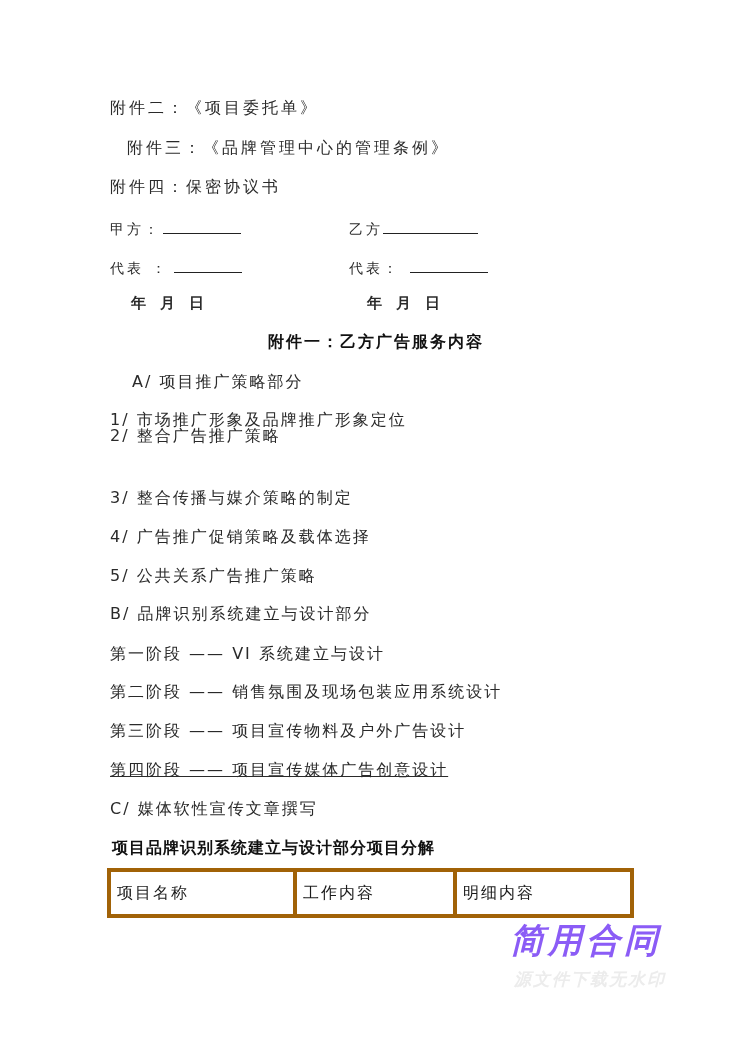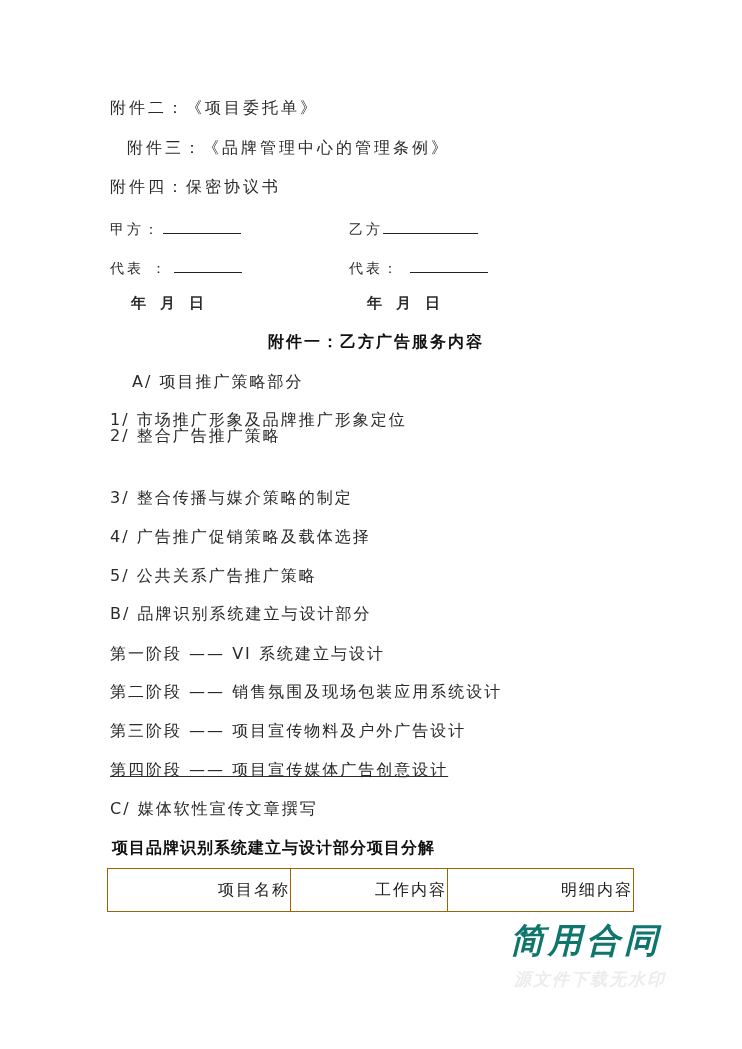--- a/index.html
+++ b/index.html
@@ -20,27 +20,27 @@
   }
   .sig { position: absolute; font-size: 14px; line-height: 20px; letter-spacing: 3px; white-space: nowrap; }
   .date { position: absolute; font-size: 15px; line-height: 20px; white-space: nowrap; font-weight: bold; }
   .date span { margin-right: 14px; }
   table.grid {
     position: absolute; left: 107px; top: 868px;
     border-collapse: collapse; width: 527px;
     font-size: 16px; letter-spacing: 2px;
   }
   table.grid td {
-    border: 1px solid #a16207; height: 42px; padding: 0 0 0 6px;
-    vertical-align: middle; color: #1a1a1a; text-align: right;
+    border: 4px solid #a16207; height: 42px; padding: 0 0 0 6px;
+    vertical-align: middle; color: #1a1a1a;
   }
   .wm1 {
     position: absolute; left: 510px; top: 918px;
     font-size: 34px; font-weight: bold; font-style: italic;
-    color: #0f766e; letter-spacing: 4px; white-space: nowrap;
+    color: #8b5cf6; letter-spacing: 4px; white-space: nowrap;
   }
   .wm2 {
     position: absolute; left: 514px; top: 968px;
     font-size: 17px; font-weight: bold; font-style: italic;
     color: #ececec; letter-spacing: 2px; white-space: nowrap;
   }
 </style>
 </head>
 <body>
 

